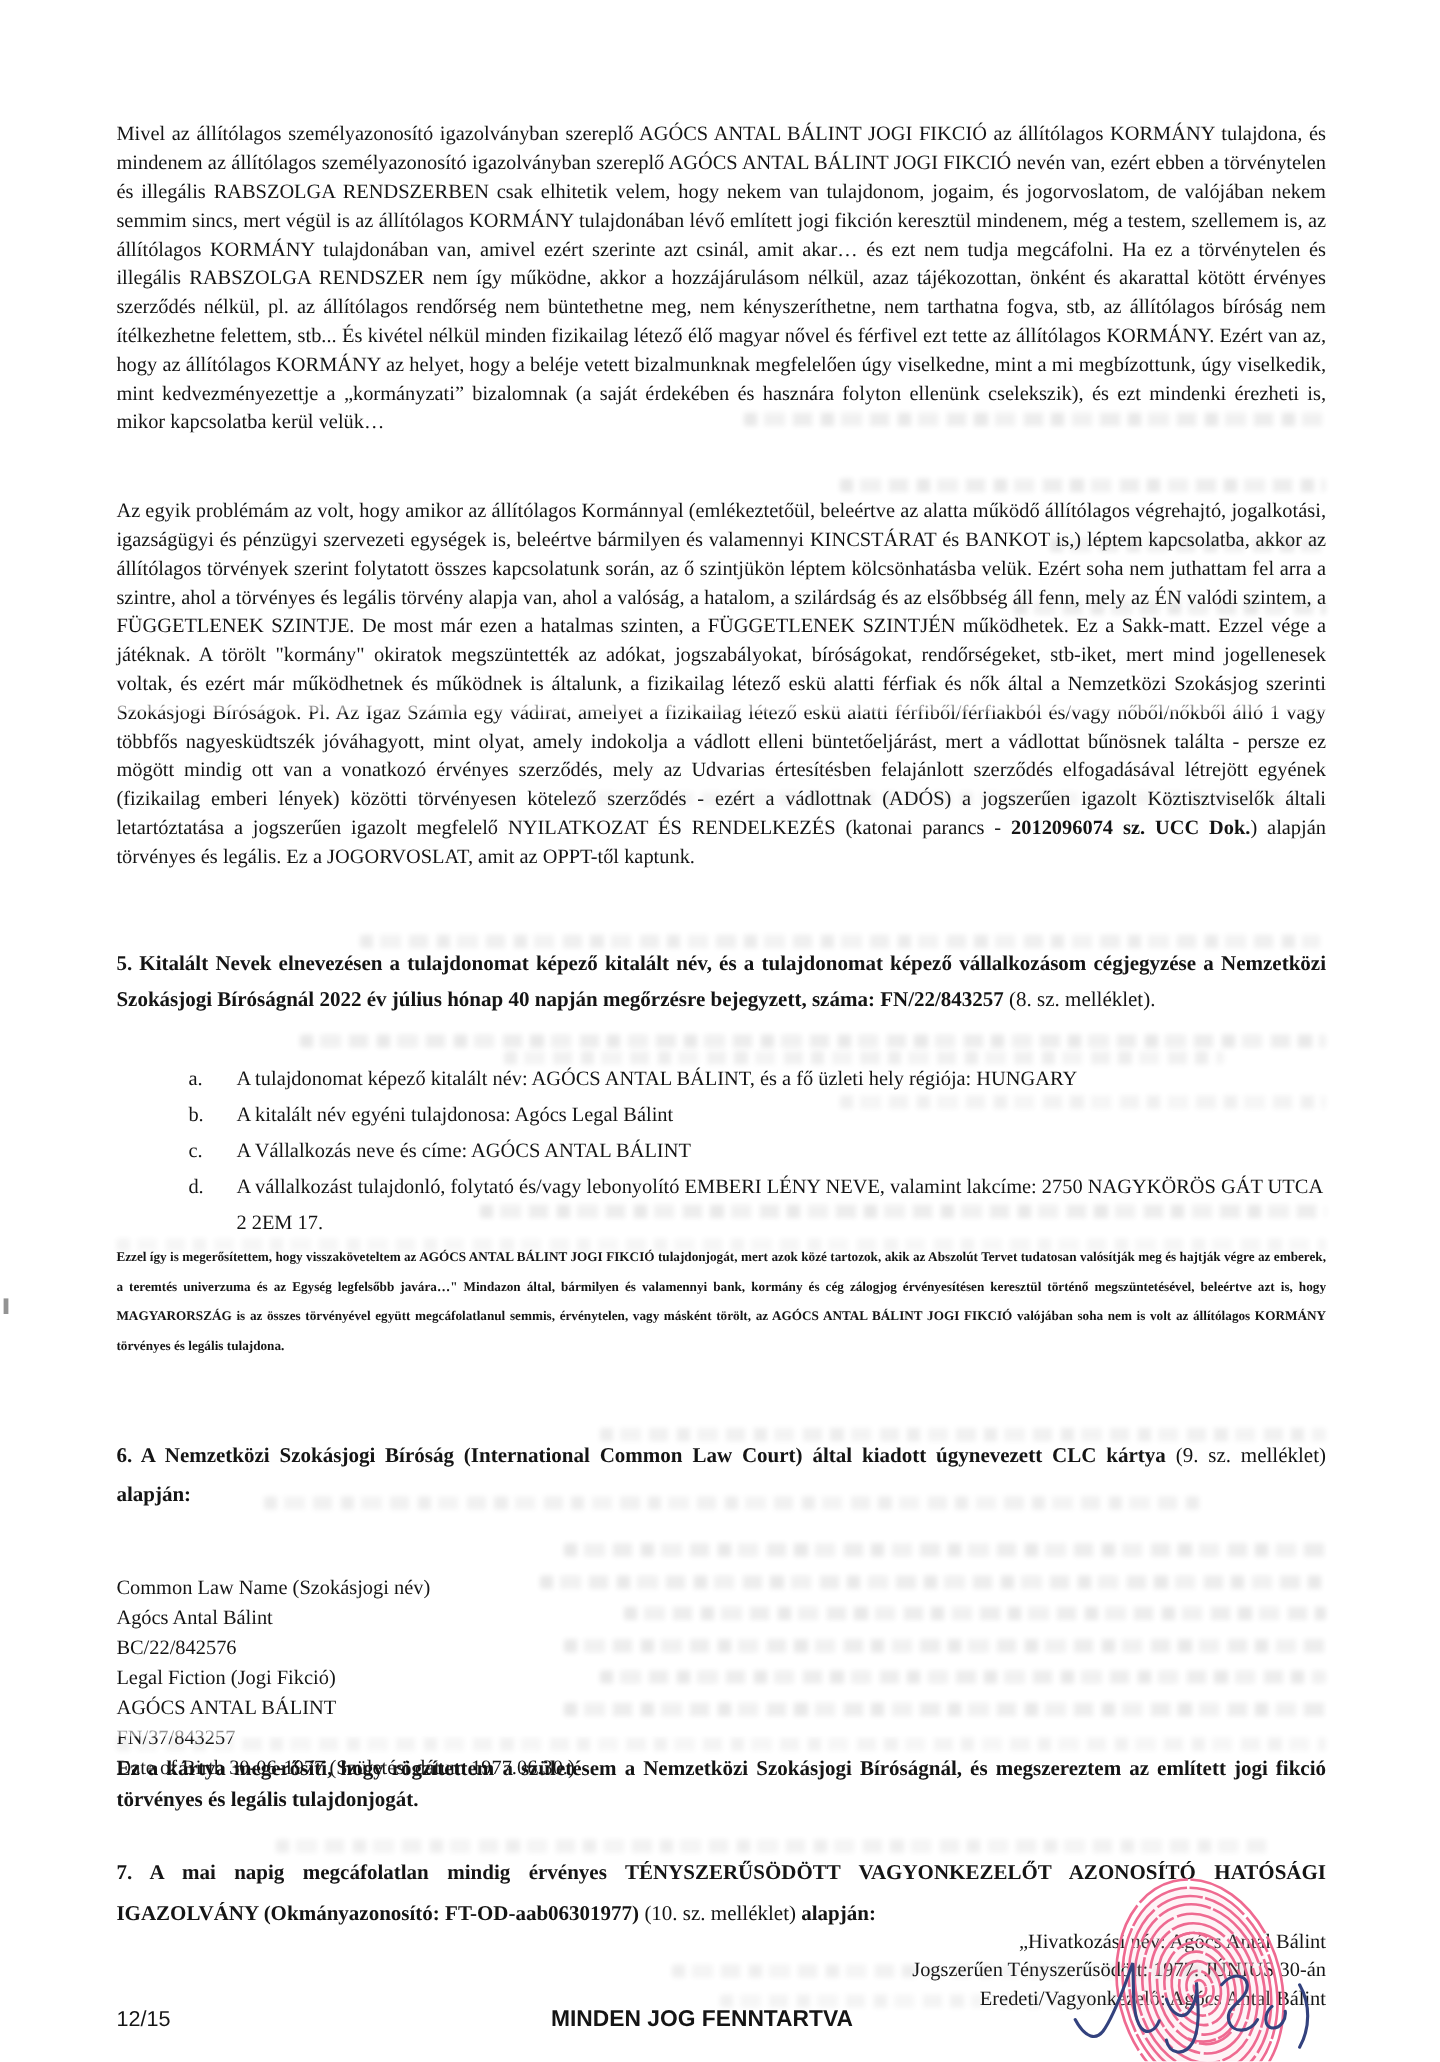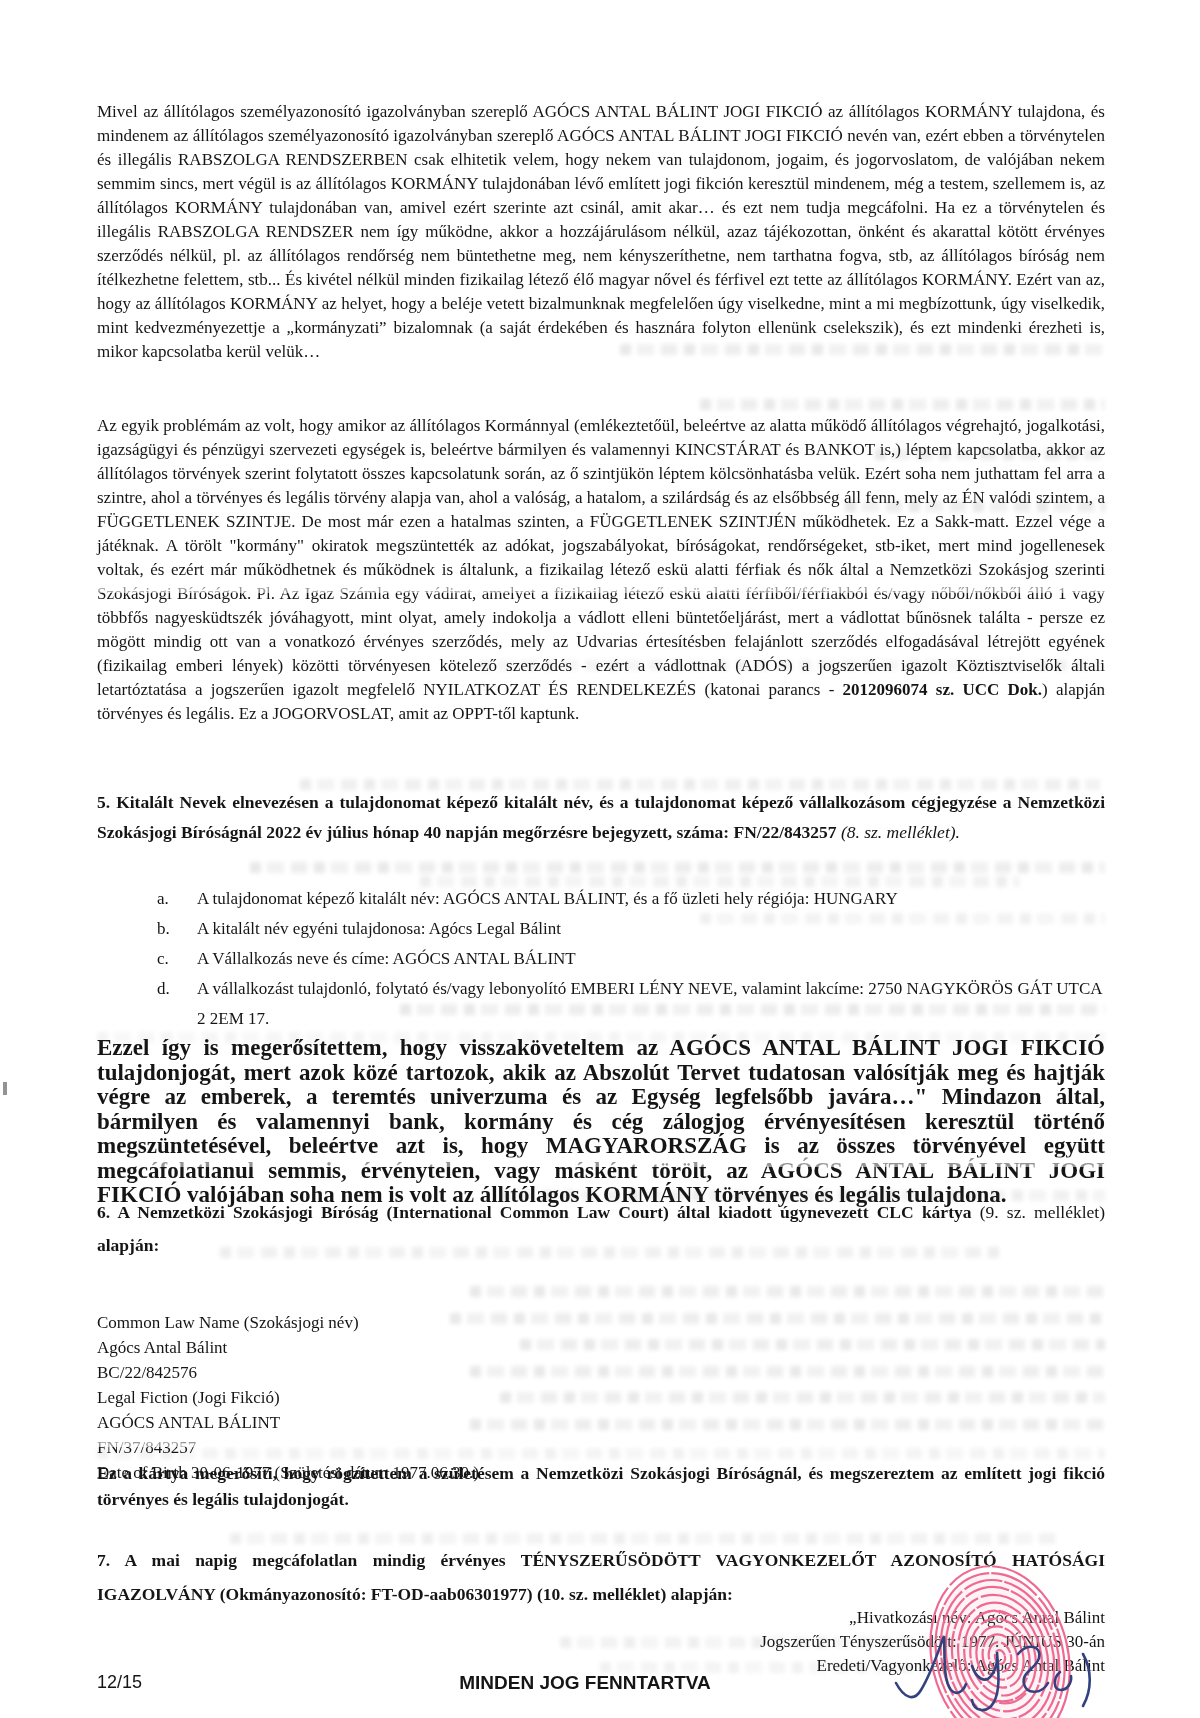--- a/index.html
+++ b/index.html
@@ -16,21 +16,21 @@
     font-size:17px;line-height:24px;text-align:justify;
   }
   .bold{font-weight:bold;}
   .h5{top:787px;line-height:30px;font-size:17.5px;}
   .p1{top:100px;}
   .p2{top:414px;}
   .list{top:884px;text-align:left;}
   .list .row{display:flex;line-height:30px;}
   .list .marker{flex:none;width:40px;margin-left:60px;}
   .list .itext{flex:1;}
-  .confirm{top:1036px;line-height:24.5px;font-size:23px;}
+  .confirm{top:1036px;line-height:24.5px;font-size:11px;}
   .h6{top:1196px;line-height:33px;font-size:17.5px;}
   .card{top:1270px;line-height:25px;text-align:left;margin-top:40px;}
   .cardconfirm{top:1460px;line-height:26px;font-size:17.5px;}
   .h7{top:1543px;line-height:34px;font-size:17.5px;}
   .refblock{top:1606px;line-height:24px;text-align:right;}
   .pageno{
     position:absolute;left:97px;top:1672px;
     font-family:"Liberation Sans", sans-serif;font-size:18px;font-weight:500;
   }
   .rights{
@@ -54,21 +54,21 @@
   .sigwrap{position:absolute;left:890px;top:1628px;width:210px;height:90px;}
   svg{display:block;overflow:visible;}
 </style>
 </head>
 <body>
 
 <div class="page">
 
   <div class="block p1"><span style="font-weight: normal;">Mivel az állítólagos személyazonosító igazolványban szereplő AGÓCS ANTAL BÁLINT JOGI FIKCIÓ az állítólagos KORMÁNY tulajdona, és mindenem az állítólagos személyazonosító igazolványban szereplő AGÓCS ANTAL BÁLINT JOGI FIKCIÓ nevén van, ezért ebben a törvénytelen és illegális RABSZOLGA RENDSZERBEN csak elhitetik velem, hogy nekem van tulajdonom, jogaim, és jogorvoslatom, de valójában nekem semmim sincs, mert végül is az állítólagos KORMÁNY tulajdonában lévő említett jogi fikción keresztül mindenem, még a testem, szellemem is, az állítólagos KORMÁNY tulajdonában van, amivel ezért szerinte azt csinál, amit akar… és ezt nem tudja megcáfolni. Ha ez a törvénytelen és illegális RABSZOLGA RENDSZER nem így működne, akkor a hozzájárulásom nélkül, azaz tájékozottan, önként és akarattal kötött érvényes szerződés nélkül, pl. az állítólagos rendőrség nem büntethetne meg, nem kényszeríthetne, nem tarthatna fogva, stb, az állítólagos bíróság nem ítélkezhetne felettem, stb... És kivétel nélkül minden fizikailag létező élő magyar nővel és férfivel ezt tette az állítólagos KORMÁNY. Ezért van az, hogy az állítólagos KORMÁNY az helyet, hogy a beléje vetett bizalmunknak megfelelően úgy viselkedne, mint a mi megbízottunk, úgy viselkedik, mint kedvezményezettje a „kormányzati” bizalomnak (a saját érdekében és hasznára folyton ellenünk cselekszik), és ezt mindenki érezheti is, mikor kapcsolatba kerül velük…</span></div>
   <div class="block p2"><span style="font-weight: normal;">Az egyik problémám az volt, hogy amikor az állítólagos Kormánnyal (emlékeztetőül, beleértve az alatta működő állítólagos végrehajtó, jogalkotási, igazságügyi és pénzügyi szervezeti egységek is, beleértve bármilyen és valamennyi KINCSTÁRAT és BANKOT is,) léptem kapcsolatba, akkor az állítólagos törvények szerint folytatott összes kapcsolatunk során, az ő szintjükön léptem kölcsönhatásba velük. Ezért soha nem juthattam fel arra a szintre, ahol a törvényes és legális törvény alapja van, ahol a valóság, a hatalom, a szilárdság és az elsőbbség áll fenn, mely az ÉN valódi szintem, a FÜGGETLENEK SZINTJE. De most már ezen a hatalmas szinten, a FÜGGETLENEK SZINTJÉN működhetek. Ez a Sakk-matt. Ezzel vége a játéknak. A törölt "kormány" okiratok megszüntették az adókat, jogszabályokat, bíróságokat, rendőrségeket, stb-iket, mert mind jogellenesek voltak, és ezért már működhetnek és működnek is általunk, a fizikailag létező eskü alatti férfiak és nők által a Nemzetközi Szokásjog szerinti Szokásjogi Bíróságok. Pl. Az Igaz Számla egy vádirat, amelyet a fizikailag létező eskü alatti férfiből/férfiakból és/vagy nőből/nőkből álló 1 vagy többfős nagyesküdtszék jóváhagyott, mint olyat, amely indokolja a vádlott elleni büntetőeljárást, mert a vádlottat bűnösnek találta - persze ez mögött mindig ott van a vonatkozó érvényes szerződés, mely az Udvarias értesítésben felajánlott szerződés elfogadásával létrejött egyének (fizikailag emberi lények) közötti törvényesen kötelező szerződés - ezért a vádlottnak (ADÓS) a jogszerűen igazolt Köztisztviselők általi letartóztatása a jogszerűen igazolt megfelelő NYILATKOZAT ÉS RENDELKEZÉS (katonai parancs - </span><span style="font-weight: bold;">2012096074 sz. UCC Dok.</span><span style="font-weight: normal;">) alapján törvényes és legális. Ez a JOGORVOSLAT, amit az OPPT-től kaptunk.</span></div>
-  <div class="block h5"><span style="font-weight: bold;">5. Kitalált Nevek elnevezésen a tulajdonomat képező kitalált név, és a tulajdonomat képező vállalkozásom cégjegyzése a Nemzetközi Szokásjogi Bíróságnál 2022 év július hónap 40 napján megőrzésre bejegyzett, száma: FN/22/843257</span><span style="font-weight: normal; font-style: italic;"> (8. sz. melléklet).</span></div>
+  <div class="block h5"><span style="font-weight: bold;">5. Kitalált Nevek elnevezésen a tulajdonomat képező kitalált név, és a tulajdonomat képező vállalkozásom cégjegyzése a Nemzetközi Szokásjogi Bíróságnál 2022 év július hónap 40 napján megőrzésre bejegyzett, száma: FN/22/843257</span><span style="font-weight: normal;"> (8. sz. melléklet).</span></div>
 
   <div class="block list">
     <div class="row">
       <span class="marker">a.</span>
       <span class="itext">A tulajdonomat képező kitalált név: AGÓCS ANTAL BÁLINT, és a fő üzleti hely régiója: HUNGARY</span>
     </div>
     <div class="row">
       <span class="marker">b.</span>
       <span class="itext">A kitalált név egyéni tulajdonosa: Agócs Legal Bálint</span>
     </div>
@@ -89,21 +89,21 @@
     <div>Common Law Name (Szokásjogi név)</div>
     <div>Agócs Antal Bálint</div>
     <div>BC/22/842576</div>
     <div>Legal Fiction (Jogi Fikció)</div>
     <div>AGÓCS ANTAL BÁLINT</div>
     <div>FN/37/843257</div>
     <div>Date of Birth 30-06-1977 (Születési dátum 1977.06.30.)</div>
   </div>
 
   <div class="block cardconfirm bold">Ez a kártya megerősíti, hogy rögzítettem a születésem a Nemzetközi Szokásjogi Bíróságnál, és megszereztem az említett jogi fikció törvényes és legális tulajdonjogát.</div>
-  <div class="block h7"><span style="font-weight: bold;">7. A mai napig megcáfolatlan mindig érvényes TÉNYSZERŰSÖDÖTT VAGYONKEZELŐT AZONOSÍTÓ HATÓSÁGI IGAZOLVÁNY (Okmányazonosító: FT-OD-aab06301977)</span><span style="font-weight: bold;"> (10. sz. melléklet) </span><span style="font-weight: bold;">alapján:</span></div>
+  <div class="block h7"><span style="font-weight: bold;">7. A mai napig megcáfolatlan mindig érvényes TÉNYSZERŰSÖDÖTT VAGYONKEZELŐT AZONOSÍTÓ HATÓSÁGI IGAZOLVÁNY (Okmányazonosító: FT-OD-aab06301977)</span><span style="font-weight: normal;"> (10. sz. melléklet) </span><span style="font-weight: bold;">alapján:</span></div>
 
   <div class="block refblock">
     <div>„Hivatkozási név: Agócs Antal Bálint</div>
     <div>Jogszerűen Tényszerűsödött: 1977. JÚNIUS 30-án</div>
     <div>Eredeti/Vagyonkezelő: Agócs Antal Bálint</div>
   </div>
 
   <div class="pageno">12/15</div>
   <div class="rights">MINDEN JOG FENNTARTVA</div>
 

